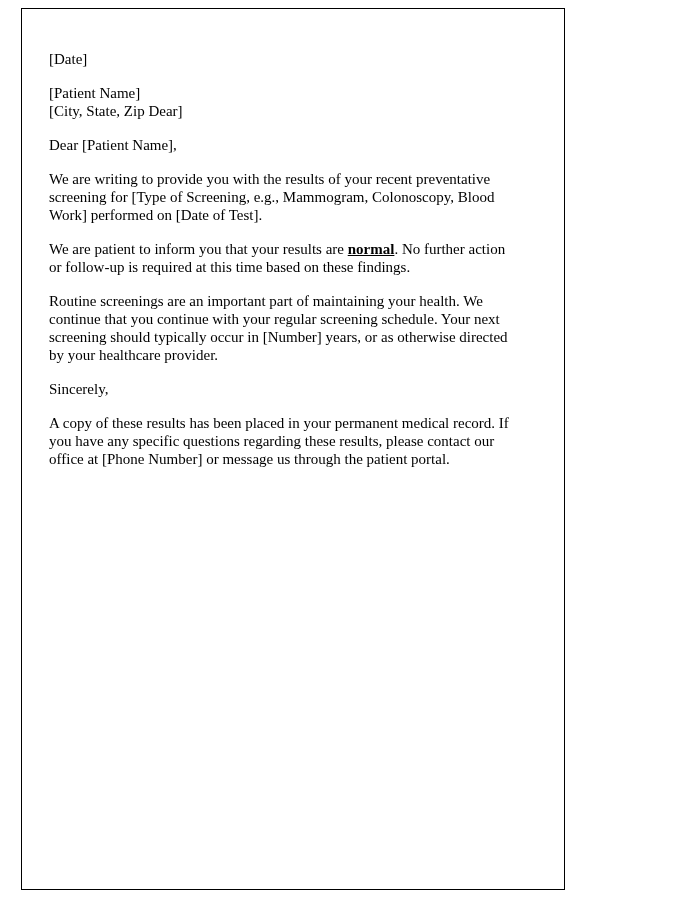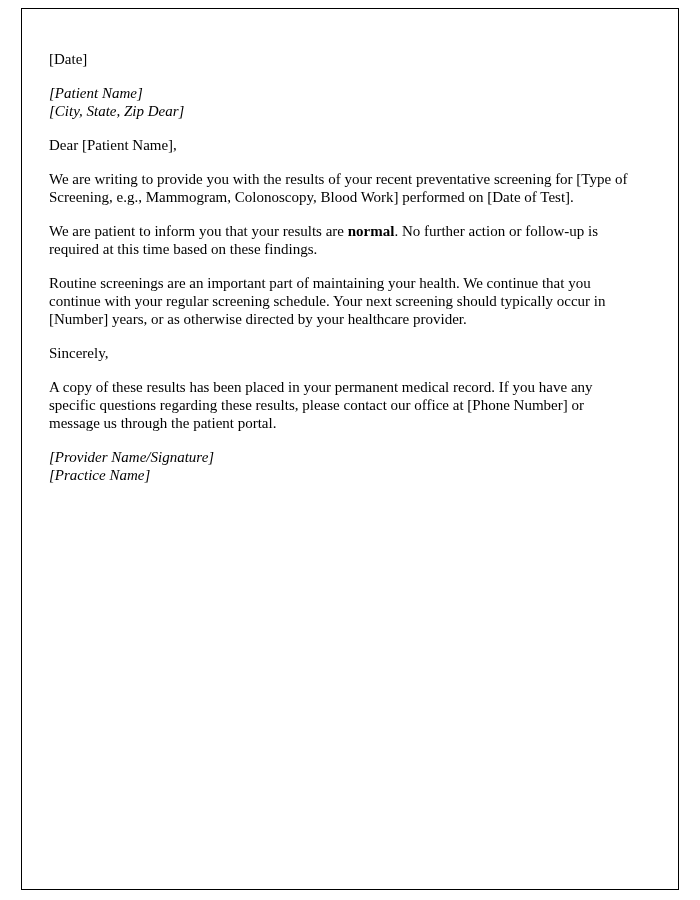--- a/index.html
+++ b/index.html
@@ -11,43 +11,43 @@
     width: 700px;
     height: 900px;
     position: relative;
     font-family: "Liberation Serif", "DejaVu Serif", serif;
     color: #000000;
   }
   .page {
     position: absolute;
     left: 21px;
     top: 8px;
-    width: 658px;
+    width: 544px;
     height: 882px;
     border: 1px solid #000000;
     background: #ffffff;
     box-sizing: border-box;
   }
   .letter {
     padding: 41px 45px 0 27px;
     font-size: 15px;
     line-height: 18px;
   }
   .letter p {
     margin: 0 0 16px 0;
   }
   .letter p.tight {
     margin: 0;
-    font-style: italic;
   }
   .block {
     margin: 0 0 16px 0;
   }
   .bold {
     font-weight: bold;
+    text-decoration: underline;
   }
 </style>
 </head>
 <body>
 
 <div class="page">
   <div class="letter">
 
     <p>[Date]</p>
 
@@ -61,19 +61,15 @@
     <p>We are writing to provide you with the results of your recent preventative screening for [Type of Screening, e.g., Mammogram, Colonoscopy, Blood Work] performed on [Date of Test].</p>
 
     <p><span>We are patient to inform you that your results are </span><span class="bold">normal</span><span>. No further action or follow-up is required at this time based on these findings.</span></p>
 
     <p>Routine screenings are an important part of maintaining your health. We continue that you continue with your regular screening schedule. Your next screening should typically occur in [Number] years, or as otherwise directed by your healthcare provider.</p>
 
     <p>Sincerely,</p>
 
     <p>A copy of these results has been placed in your permanent medical record. If you have any specific questions regarding these results, please contact our office at [Phone Number] or message us through the patient portal.</p>
 
-    <div class="block">
-      <p class="tight">[Provider Name/Signature]</p>
-      <p class="tight">[Practice Name]</p>
-    </div>
 
   </div>
 </div>
 
 </body></html>

